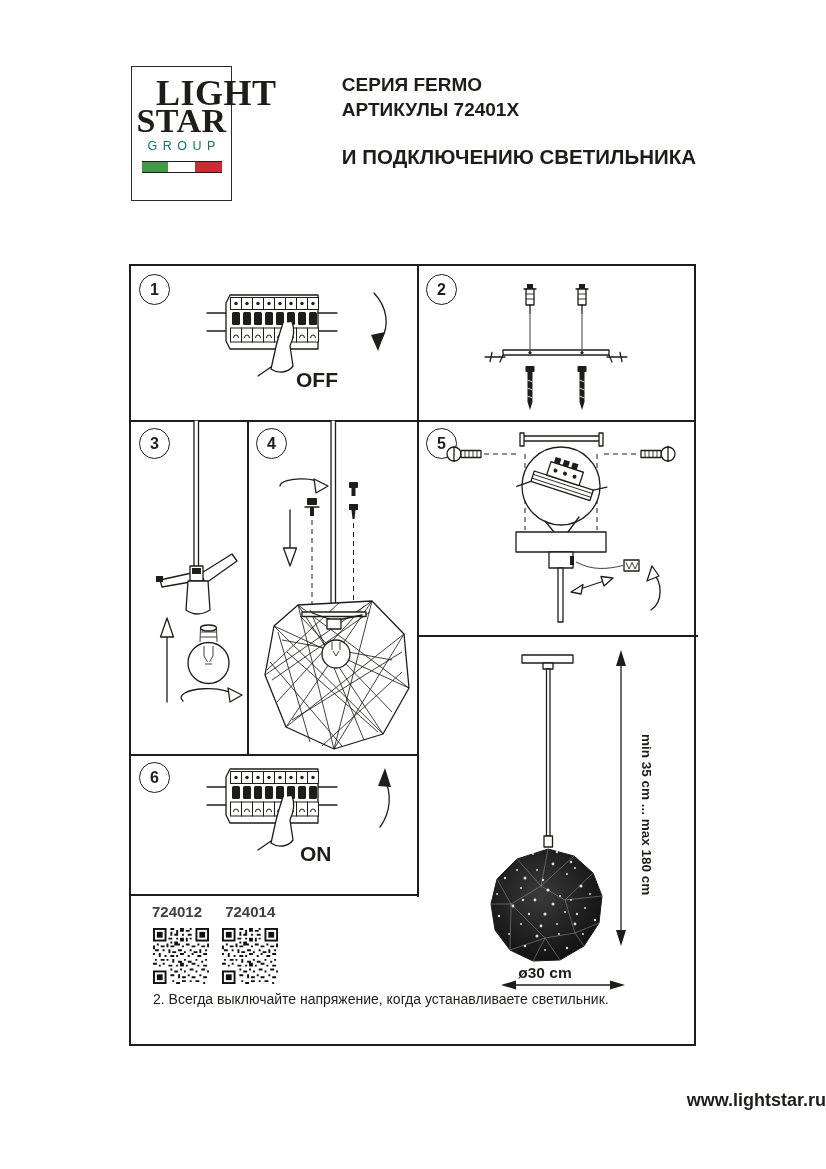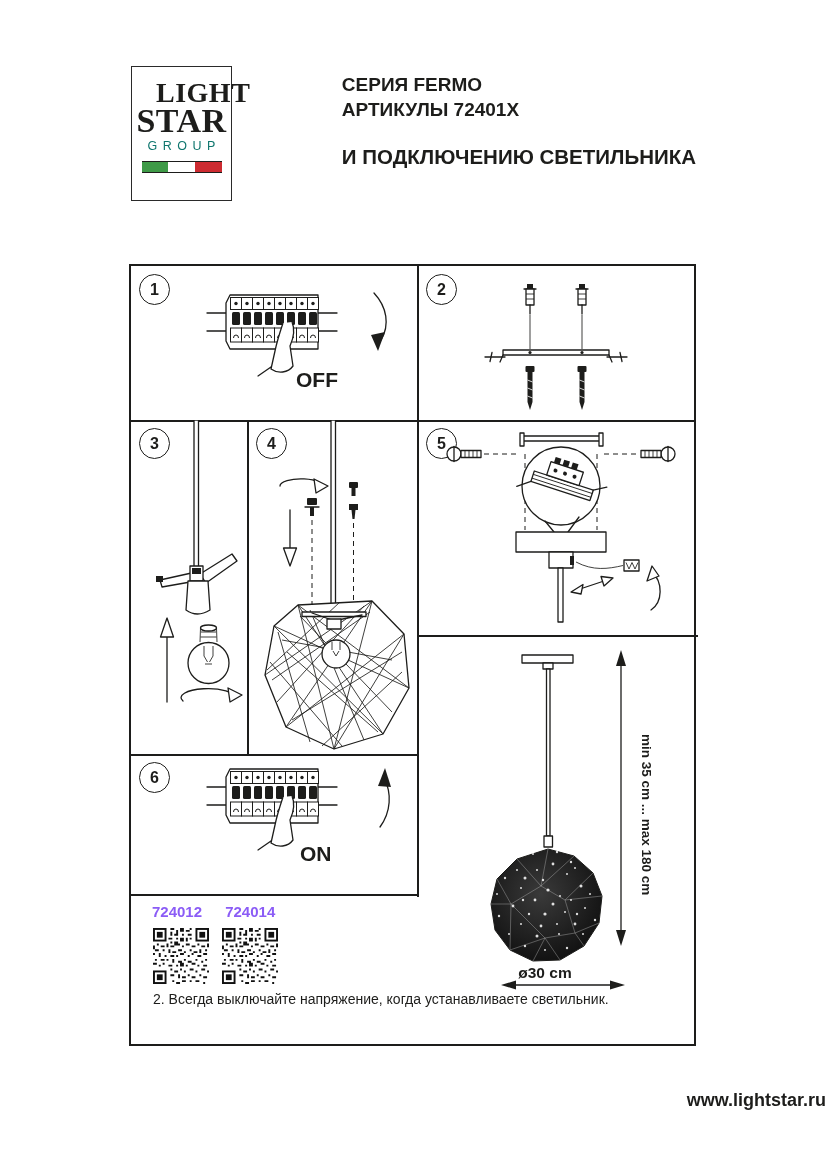--- a/index.html
+++ b/index.html
@@ -4,21 +4,21 @@
 <style>
   html,body{margin:0;padding:0;background:#e8e8e8;}
   #page{position:relative;width:826px;height:1169px;background:#ffffff;margin:0 auto;
         font-family:"Liberation Sans",sans-serif;color:#1d1d1b;overflow:hidden;}
   .abs{position:absolute;}
 
   
   #logo-box{left:131px;top:66px;width:101px;height:135px;border:1.5px solid #2a2a2a;
             text-align:center;box-sizing:border-box;padding-top:13px;}
   .logo-word{font-family:"Liberation Serif",serif;font-weight:bold;letter-spacing:.5px;}
-  #logo-light{font-size:28px;line-height:26px;margin-left:24px;}
+  #logo-light{font-size:36px;line-height:26px;margin-left:24px;}
   #logo-star{font-size:34px;line-height:29px;}
   #logo-group{font-size:12.5px;letter-spacing:5.5px;color:#0f766e;margin-top:4px;text-indent:5.5px;}
   #logo-flag{width:80px;height:10px;margin:8px auto 0;border-top:1.2px solid #1d1d1b;
              border-bottom:1.2px solid #1d1d1b;display:flex;}
   #logo-flag div{flex:1;height:100%;}
 
   
   #header-text{right:130px;top:72px;font-weight:bold;}
   .hdr-small{font-size:19px;line-height:25px;}
   #header-title{margin-top:22px;font-size:20.5px;line-height:26.5px;}
@@ -36,21 +36,21 @@
   svg .thin{fill:none;stroke:#1d1d1b;stroke-width:.85;}
   svg .dash{fill:none;stroke:#1d1d1b;stroke-width:1;stroke-dasharray:5 4;}
   svg .blk{fill:#1d1d1b;stroke:none;}
   svg text{font-family:"Liberation Sans",sans-serif;fill:#1d1d1b;}
   .onoff{font-size:21px;font-weight:bold;}
   .dimtxt{font-size:13.5px;font-weight:bold;}
   .dim2{font-size:15.5px;font-weight:bold;}
   svg .facet{stroke:#b5b5b5;stroke-width:.7;opacity:.6;fill:none;}
   svg .dot{fill:#ffffff;opacity:.85;}
 
-  #articles-row{left:152px;top:903px;font-size:15px;font-weight:bold;color:#8b5cf6;}
+  #articles-row{left:152px;top:903px;font-size:15px;font-weight:bold;color:#404040;}
   #articles-row span{display:inline-block;width:56px;margin-right:13px;}
   #notes{left:153px;top:988px;font-size:14px;line-height:22px;}
   #footer-url{left:0;top:1090px;width:100%;text-align:right;font-size:18px;font-weight:bold;}
 </style>
 </head>
 <body>
 
 <div id="page">
 
   <svg width="0" height="0" style="position:absolute" aria-hidden="true">

